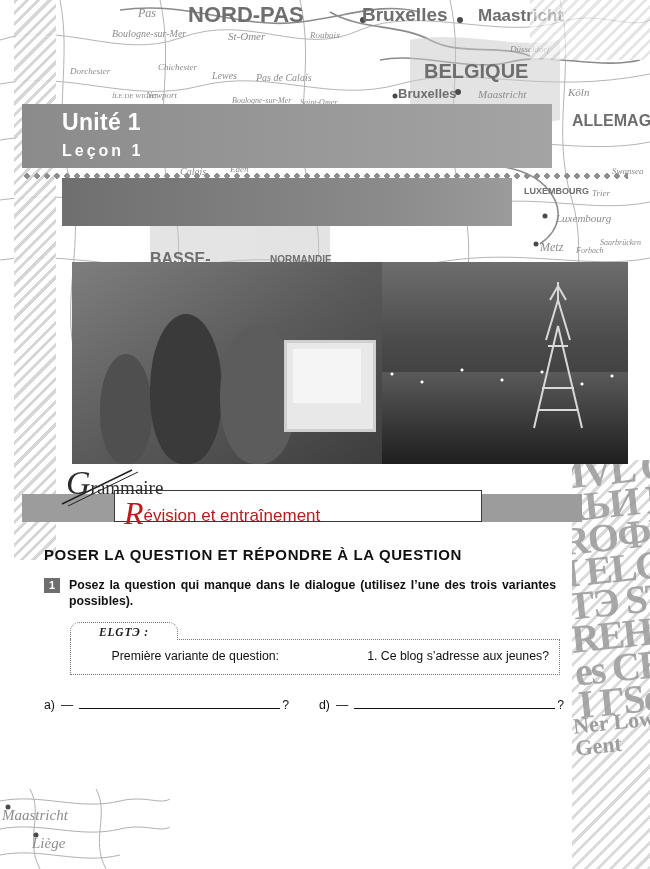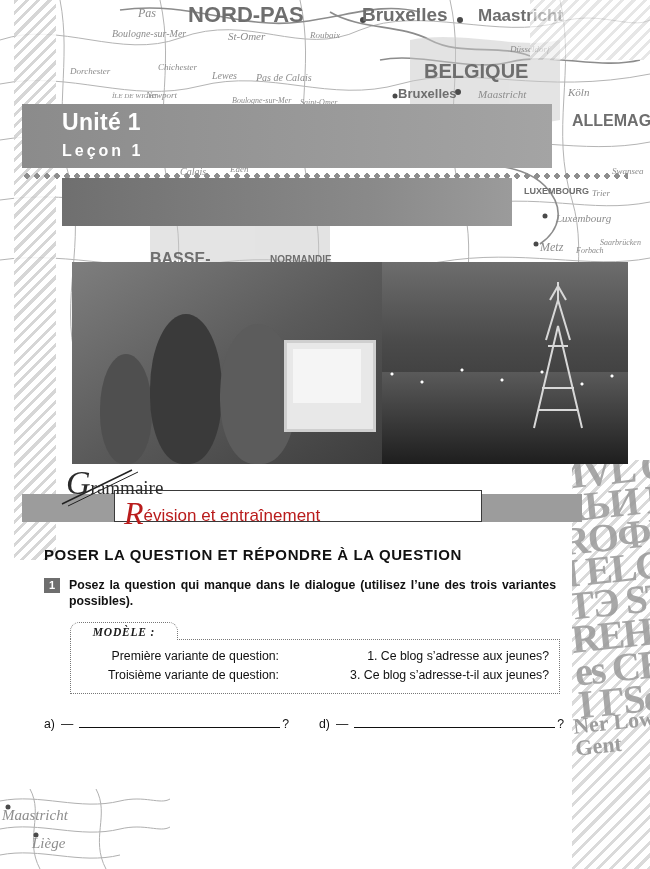--- a/index.html
+++ b/index.html
@@ -582,29 +582,27 @@
   </div>
 
   <div class="content">
     <div class="section-title">POSER LA QUESTION ET RÉPONDRE À LA QUESTION</div>
 
     <div class="task-row">
       <div class="task-num">1</div>
       <div class="task-text">Posez la question qui manque dans le dialogue (utilisez l’une des trois variantes possibles).</div>
     </div>
 
-    <div class="modele-tab">MODÈLE :</div>
+    <div class="modele-tab">ЕLGТЭ :</div>
     <div class="modele-box">
       <div class="modele-line">
         <div class="lbl">Première variante de question:</div>
         <div class="val">1. Ce blog s’adresse aux jeunes?</div>
       </div>
       <div class="modele-line">
-        <div class="lbl">Troisième variante de question:</div>
-        <div class="val">3. Ce blog s’adresse-t-il aux jeunes?</div>
       </div>
     </div>
 
     <div class="answers">
       <div class="col">
         <div class="q-line">
           <span class="q-letter">a)</span>
           <span class="q-dash">—</span>
           <span class="q-rule"></span>
           <span>?</span>

